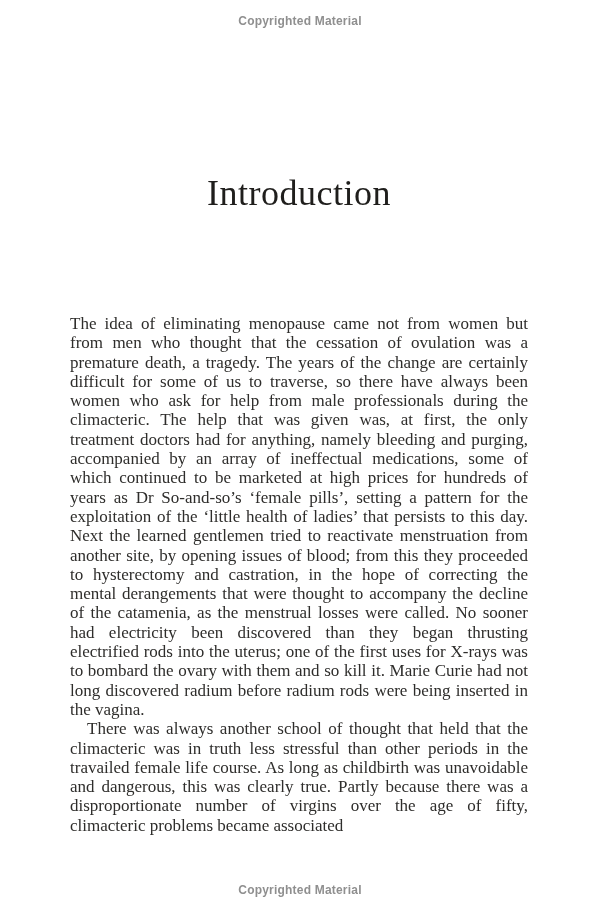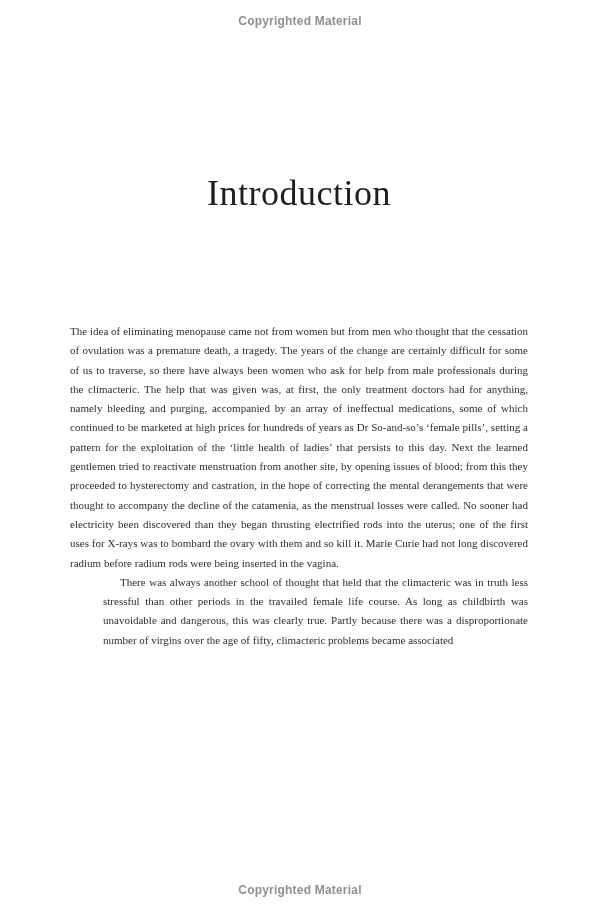--- a/index.html
+++ b/index.html
@@ -36,36 +36,35 @@
     margin: 0;
     text-align: center;
     font-family: "Liberation Serif", serif;
     font-size: 36px;
     font-weight: 400;
     letter-spacing: 0.5px;
     color: #1f1e1c;
   }
   .body-text {
     position: absolute;
-    top: 322px;
+    top: 314px;
     left: 70px;
     width: 458px;
     color: #2e2d2b;
-    font-size: 11px;
+    font-size: 17px;
     line-height: 19.3px;
     text-align: justify;
     text-justify: inter-word;
   }
   .body-text p {
     margin: 0;
     padding: 0;
   }
   .body-text p.indent {
     text-indent: 17px;
-    margin-left: 33px;
   }
 </style>
 </head>
 <body>
 
 <div class="page">
 
   <div class="copyright-notice copyright-top">Copyrighted Material</div>
 
   <h1 class="chapter-title">Introduction</h1>

